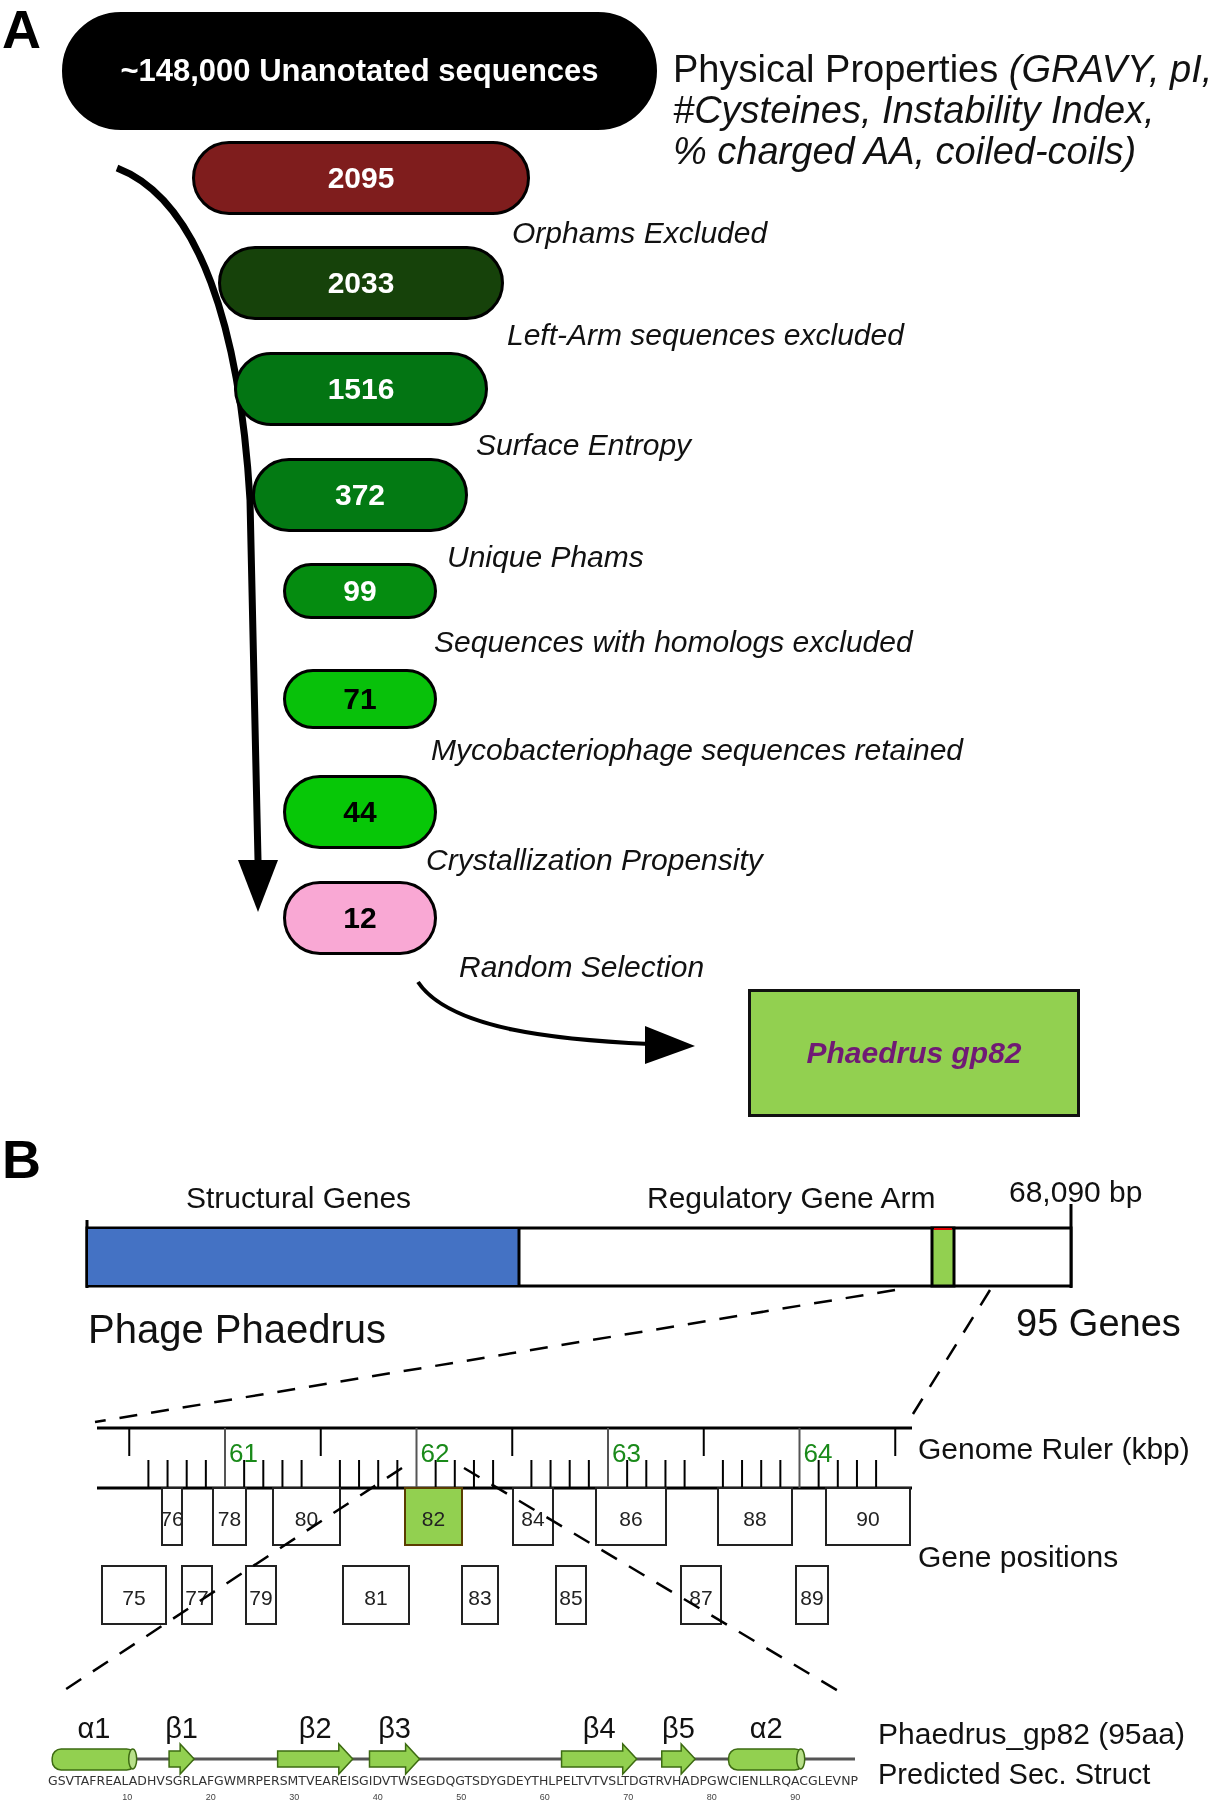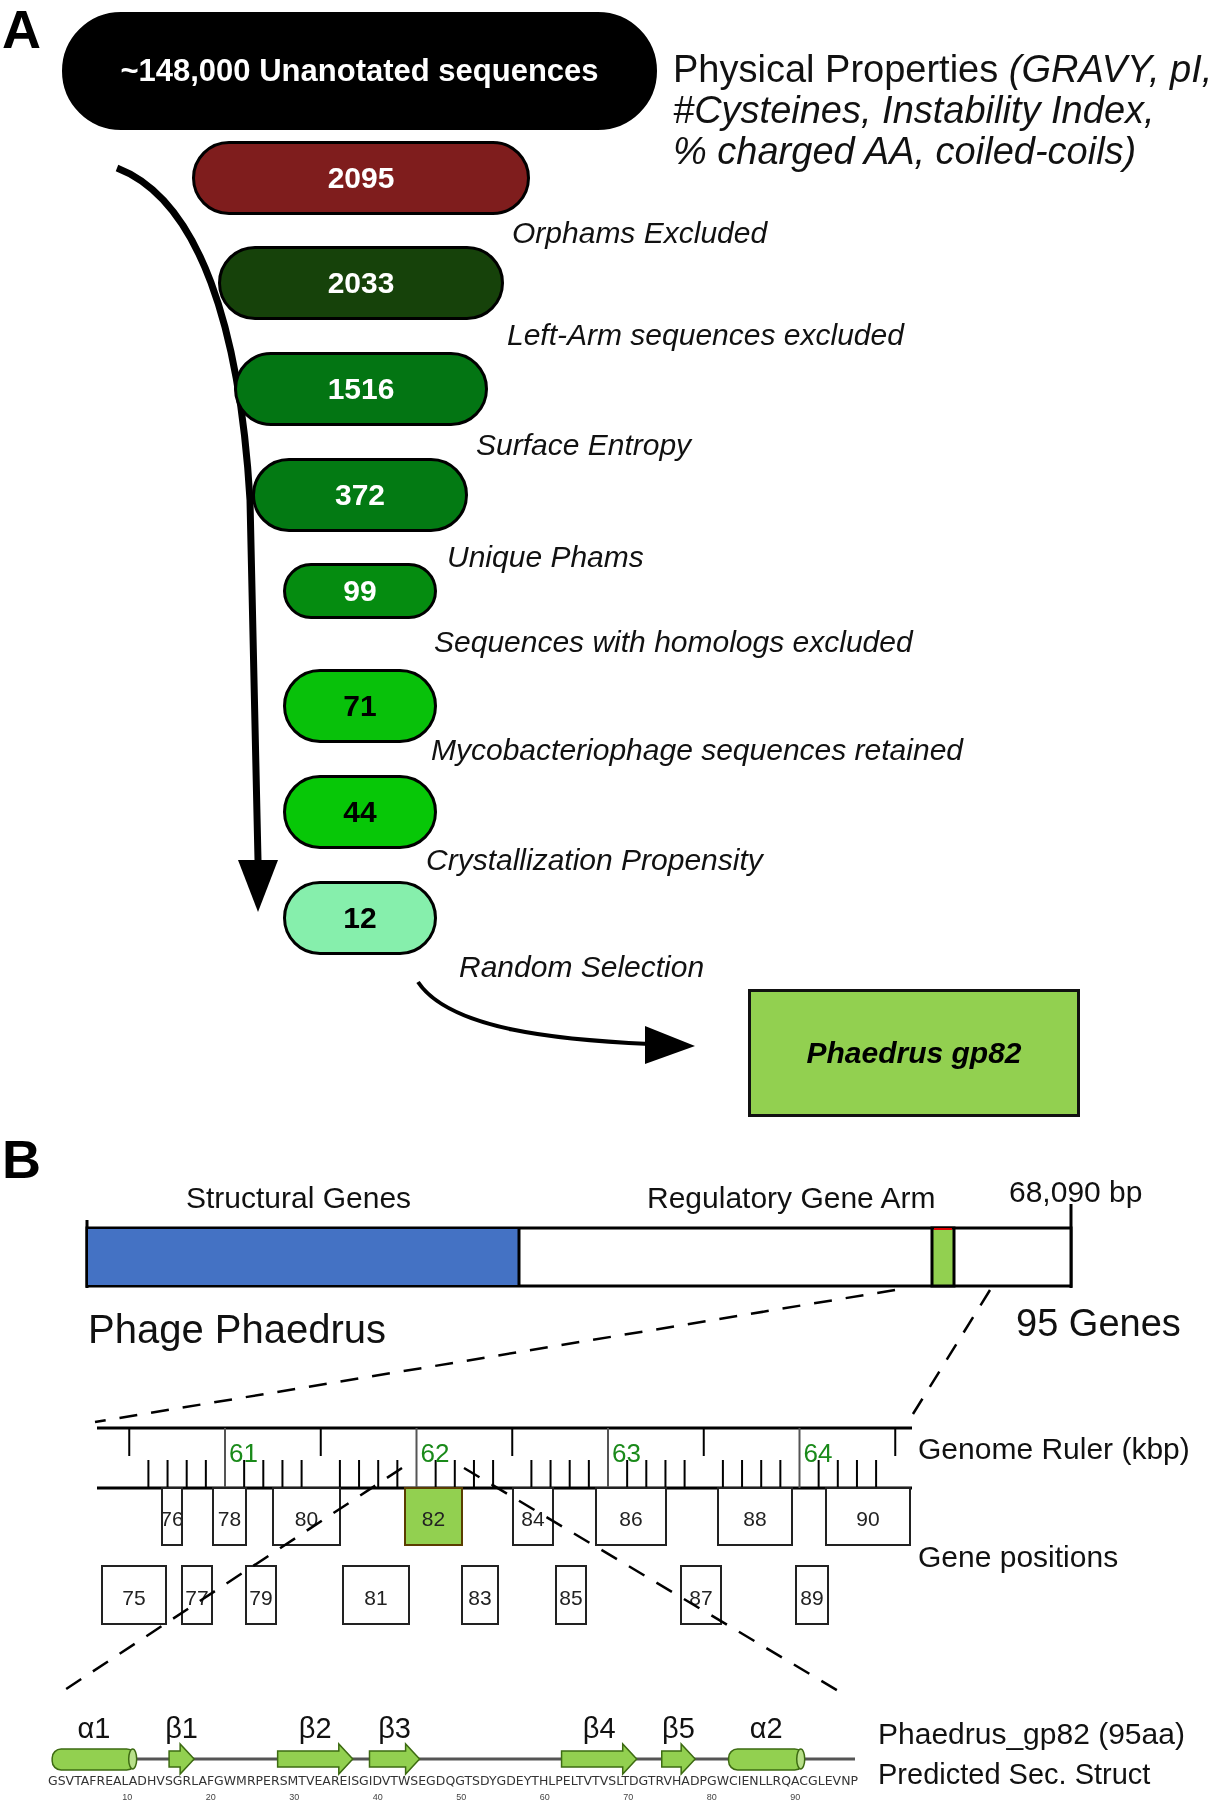--- a/index.html
+++ b/index.html
@@ -3,21 +3,21 @@
 <meta charset="utf-8">
 <style>
   html, body { margin:0; padding:0; background:#ffffff; }
   body { width:1229px; height:1800px; position:relative; overflow:hidden; font-family:"Liberation Sans", sans-serif; color:#111; }
   .abs { position:absolute; }
   .panel-letter { font-family:"Liberation Sans", sans-serif; font-weight:bold; font-size:54px; line-height:1; color:#000; }
   .pill { position:absolute; border:3px solid #000; border-radius:999px; box-sizing:border-box; display:flex; align-items:center; justify-content:center; font-weight:bold; font-size:30px; }
   .step-label { position:absolute; font-style:italic; font-size:30px; color:#111; white-space:nowrap; }
   .props { position:absolute; font-size:38px; line-height:41px; color:#111; white-space:nowrap; }
   .props .it { font-style:italic; }
-  .result-box { position:absolute; left:748px; top:989px; width:332px; height:128px; background:#92d050; border:3px solid #111; box-sizing:border-box; display:flex; align-items:center; justify-content:center; font-weight:bold; font-style:italic; font-size:30px; color:#000000; }
+  .result-box { position:absolute; left:748px; top:989px; width:332px; height:128px; background:#92d050; border:3px solid #111; box-sizing:border-box; display:flex; align-items:center; justify-content:center; font-weight:bold; font-style:italic; font-size:30px; color:#701a75; }
   .txt { position:absolute; white-space:nowrap; color:#111; }
   svg text { font-family:"Liberation Sans", sans-serif; }
   .seq { font-family:"DejaVu Sans", sans-serif; }
 </style>
 </head>
 <body>
 
 <div class="abs panel-letter" style="left:2px;top:2px;">A</div>
 
 <svg class="abs" style="left:0;top:0;" width="1229" height="1130">
@@ -55,31 +55,31 @@
 <div class="pill" id="pill-3" style="left: 252px; top: 458px; width: 216px; height: 74px; background: rgb(3, 122, 19); color: rgb(255, 255, 255);">
     <span>372</span>
   </div>
 <div class="step-label" style="left:447px;top:540px;">Unique Phams</div>
 
 <div class="pill" id="pill-4" style="left: 283px; top: 563px; width: 154px; height: 56px; background: rgb(5, 140, 16); color: rgb(255, 255, 255);">
     <span>99</span>
   </div>
 <div class="step-label" style="left:434px;top:625px;">Sequences with homologs excluded</div>
 
-<div class="pill" id="pill-5" style="left: 283px; top: 669px; width: 154px; height: 74px; background: rgb(8, 193, 10); color: rgb(0, 0, 0);">
+<div class="pill" id="pill-5" style="left: 283px; top: 669px; width: 154px; height: 60px; background: rgb(8, 193, 10); color: rgb(0, 0, 0);">
     <span>71</span>
   </div>
 <div class="step-label" style="left:431px;top:733px;">Mycobacteriophage sequences retained</div>
 
 <div class="pill" id="pill-6" style="left: 283px; top: 775px; width: 154px; height: 74px; background: rgb(7, 199, 7); color: rgb(0, 0, 0);">
     <span>44</span>
   </div>
 <div class="step-label" style="left:426px;top:843px;">Crystallization Propensity</div>
 
-<div class="pill" id="pill-7" style="left: 283px; top: 881px; width: 154px; height: 74px; background: #86efac; color: rgb(0, 0, 0);">
+<div class="pill" id="pill-7" style="left: 283px; top: 881px; width: 154px; height: 74px; background: #f9a8d4; color: rgb(0, 0, 0);">
     <span>12</span>
   </div>
 <div class="step-label" style="left:459px;top:950px;">Random Selection</div>
 
 <div class="result-box">
   <span>Phaedrus gp82</span>
 </div>
 
 <div class="abs panel-letter" style="left:2px;top:1132px;">B</div>
 

